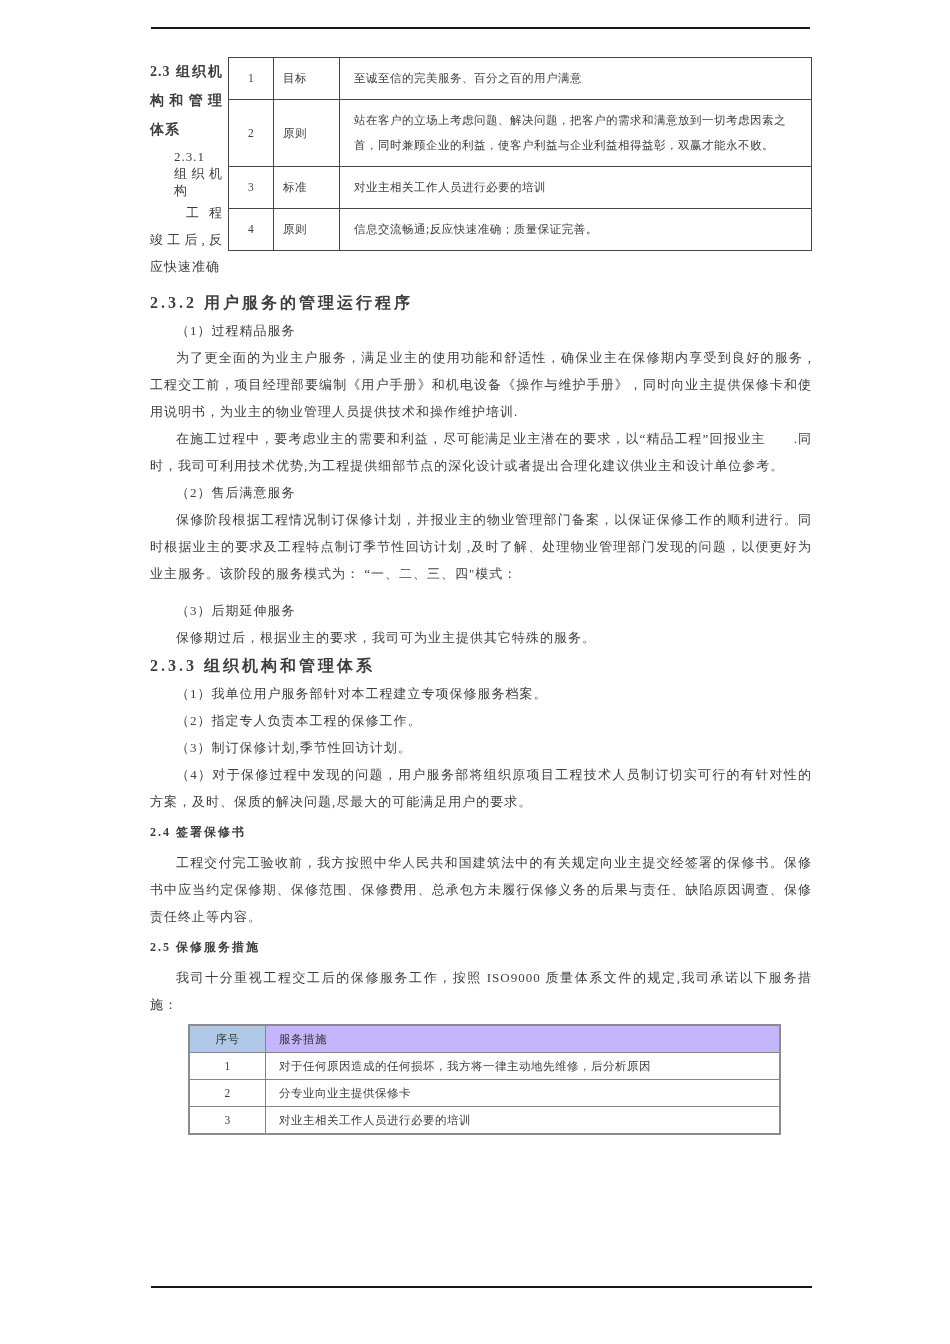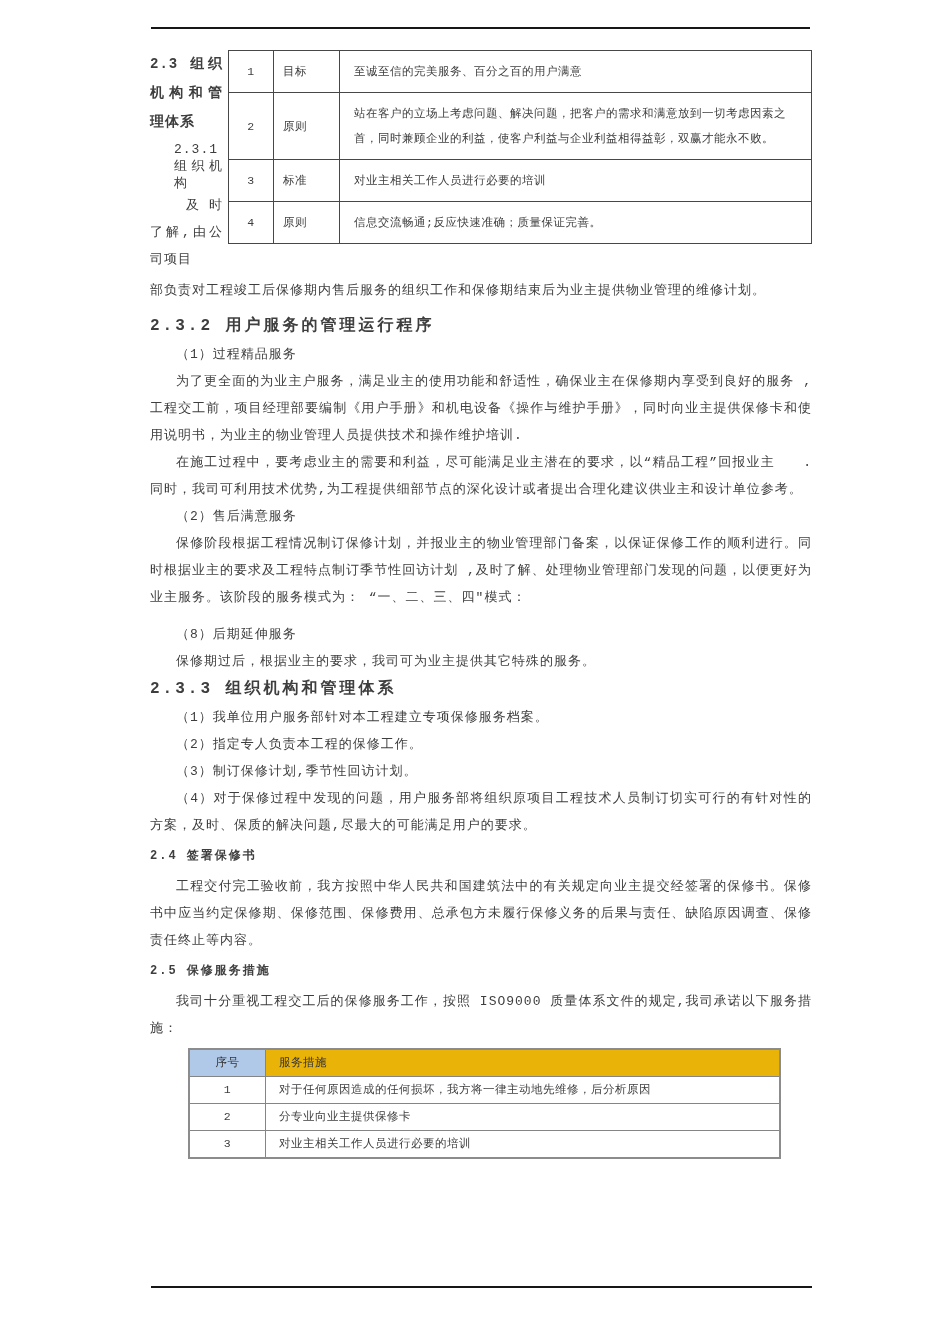--- a/index.html
+++ b/index.html
@@ -5,22 +5,22 @@
   html,body { margin:0; padding:0; background:#fdfdfd; }
   .page {
     position:relative; width:950px; height:1344px; background:#ffffff;
     font-family:"Liberation Serif","DejaVu Serif",serif;
     color:#3e3e3e; overflow:hidden;
   }
   .rule-top   { position:absolute; left:151px; top:27px;  width:659px; height:2px; background:#161616; }
   .rule-bottom{ position:absolute; left:151px; top:1286px; width:661px; height:2px; background:#161616; }
 
   .content {
-    position:absolute; left:150px; top:50px; width:662px;
-    font-size:13px; letter-spacing:1px; line-height:27px; text-align:justify;font-family:Liberation Mono, monospace;
+    position:absolute; left:150px; top:57px; width:662px;
+    font-size:13px; letter-spacing:1px; line-height:27px; text-align:justify;
   }
 
   
   .top-section { display:flex; align-items:flex-start; }
   .left-col  { flex:0 0 73px; width:73px; margin-right:5px; }
   .left-heading { font-weight:bold; font-size:14px; line-height:29px; letter-spacing:1px; }
   .left-sub  { margin-top:4px; line-height:17px;margin-left:24px; }
   .left-para { line-height:27px; text-indent:36px; }
 
   table.t1 { border-collapse:collapse; width:584px; flex:1 1 auto;
@@ -53,21 +53,21 @@
 
 <div class="page">
   <div class="rule-top"></div>
 
   <div class="content">
 
     <div class="top-section">
       <div class="left-col">
         <div class="left-heading">2.3 组织机构和管理体系</div>
         <div class="left-sub">2.3.1 组织机构</div>
-        <div class="left-para">及时了解,由公司项目</div>
+        <div class="left-para">工程竣工后,反应快速准确</div>
       </div>
 
       <table class="t1">
         <tbody>
           <tr>
             <td class="c-no">1</td>
             <td class="c-label">目标</td>
             <td class="c-content">至诚至信的完美服务、百分之百的用户满意</td>
           </tr>
           <tr>
@@ -82,48 +82,47 @@
           </tr>
           <tr>
             <td class="c-no">4</td>
             <td class="c-label">原则</td>
             <td class="c-content">信息交流畅通;反应快速准确；质量保证完善。</td>
           </tr>
         </tbody>
       </table>
     </div>
 
-    <p class="p-cont">部负责对工程竣工后保修期内售后服务的组织工作和保修期结束后为业主提供物业管理的维修计划。</p>
 
     <h3 class="sec-title mt-big">2.3.2 用户服务的管理运行程序</h3>
     <p>（1）过程精品服务</p>
     <p>为了更全面的为业主户服务，满足业主的使用功能和舒适性，确保业主在保修期内享受到良好的服务 ,工程交工前，项目经理部要编制《用户手册》和机电设备《操作与维护手册》，同时向业主提供保修卡和使用说明书，为业主的物业管理人员提供技术和操作维护培训.</p>
     <p>在施工过程中，要考虑业主的需要和利益，尽可能满足业主潜在的要求，以“精品工程”回报业主　　.同时，我司可利用技术优势,为工程提供细部节点的深化设计或者提出合理化建议供业主和设计单位参考。</p>
     <p>（2）售后满意服务</p>
     <p>保修阶段根据工程情况制订保修计划，并报业主的物业管理部门备案，以保证保修工作的顺利进行。同时根据业主的要求及工程特点制订季节性回访计划 ,及时了解、处理物业管理部门发现的问题，以便更好为业主服务。该阶段的服务模式为： “一、二、三、四"模式：</p>
-    <p class="gap-top">（8）后期延伸服务</p>
+    <p class="gap-top">（3）后期延伸服务</p>
     <p>保修期过后，根据业主的要求，我司可为业主提供其它特殊的服务。</p>
 
     <h3 class="sec-title">2.3.3 组织机构和管理体系</h3>
     <p>（1）我单位用户服务部针对本工程建立专项保修服务档案。</p>
     <p>（2）指定专人负责本工程的保修工作。</p>
     <p>（3）制订保修计划,季节性回访计划。</p>
     <p>（4）对于保修过程中发现的问题，用户服务部将组织原项目工程技术人员制订切实可行的有针对性的方案，及时、保质的解决问题,尽最大的可能满足用户的要求。</p>
 
     <h3 class="bold-title">2.4 签署保修书</h3>
     <p>工程交付完工验收前，我方按照中华人民共和国建筑法中的有关规定向业主提交经签署的保修书。保修书中应当约定保修期、保修范围、保修费用、总承包方未履行保修义务的后果与责任、缺陷原因调查、保修责任终止等内容。</p>
 
     <h3 class="bold-title">2.5 保修服务措施</h3>
     <p>我司十分重视工程交工后的保修服务工作，按照 ISO9000 质量体系文件的规定,我司承诺以下服务措施：</p>
 
     <table class="t2">
       <thead>
         <tr class="t2-header-row">
           <th class="c2-no" style="background: rgb(176, 201, 232);">序号</th>
-          <th class="c2-measure" style="background: #eab308;">服务措施</th>
+          <th class="c2-measure" style="background: #c4b5fd;">服务措施</th>
         </tr>
       </thead>
       <tbody>
         <tr>
           <td class="c2-no">1</td>
           <td class="c2-measure">对于任何原因造成的任何损坏，我方将一律主动地先维修，后分析原因</td>
         </tr>
         <tr>
           <td class="c2-no">2</td>
           <td class="c2-measure">分专业向业主提供保修卡</td>

